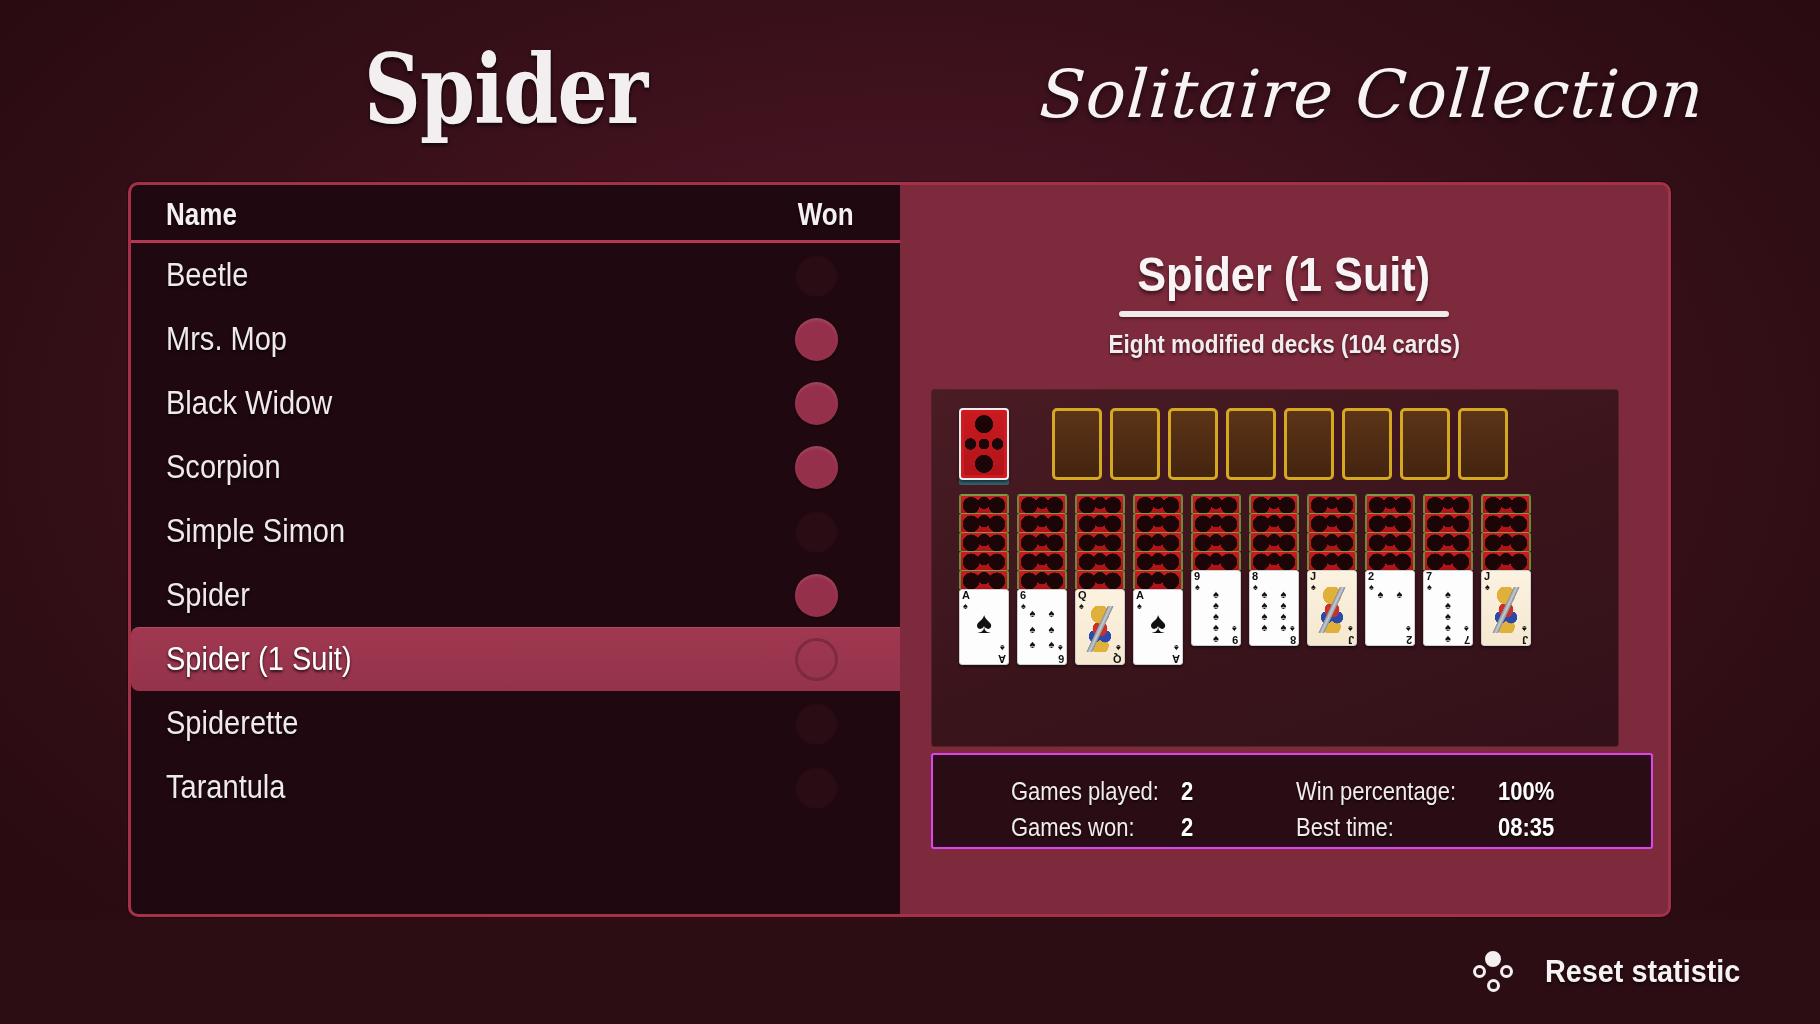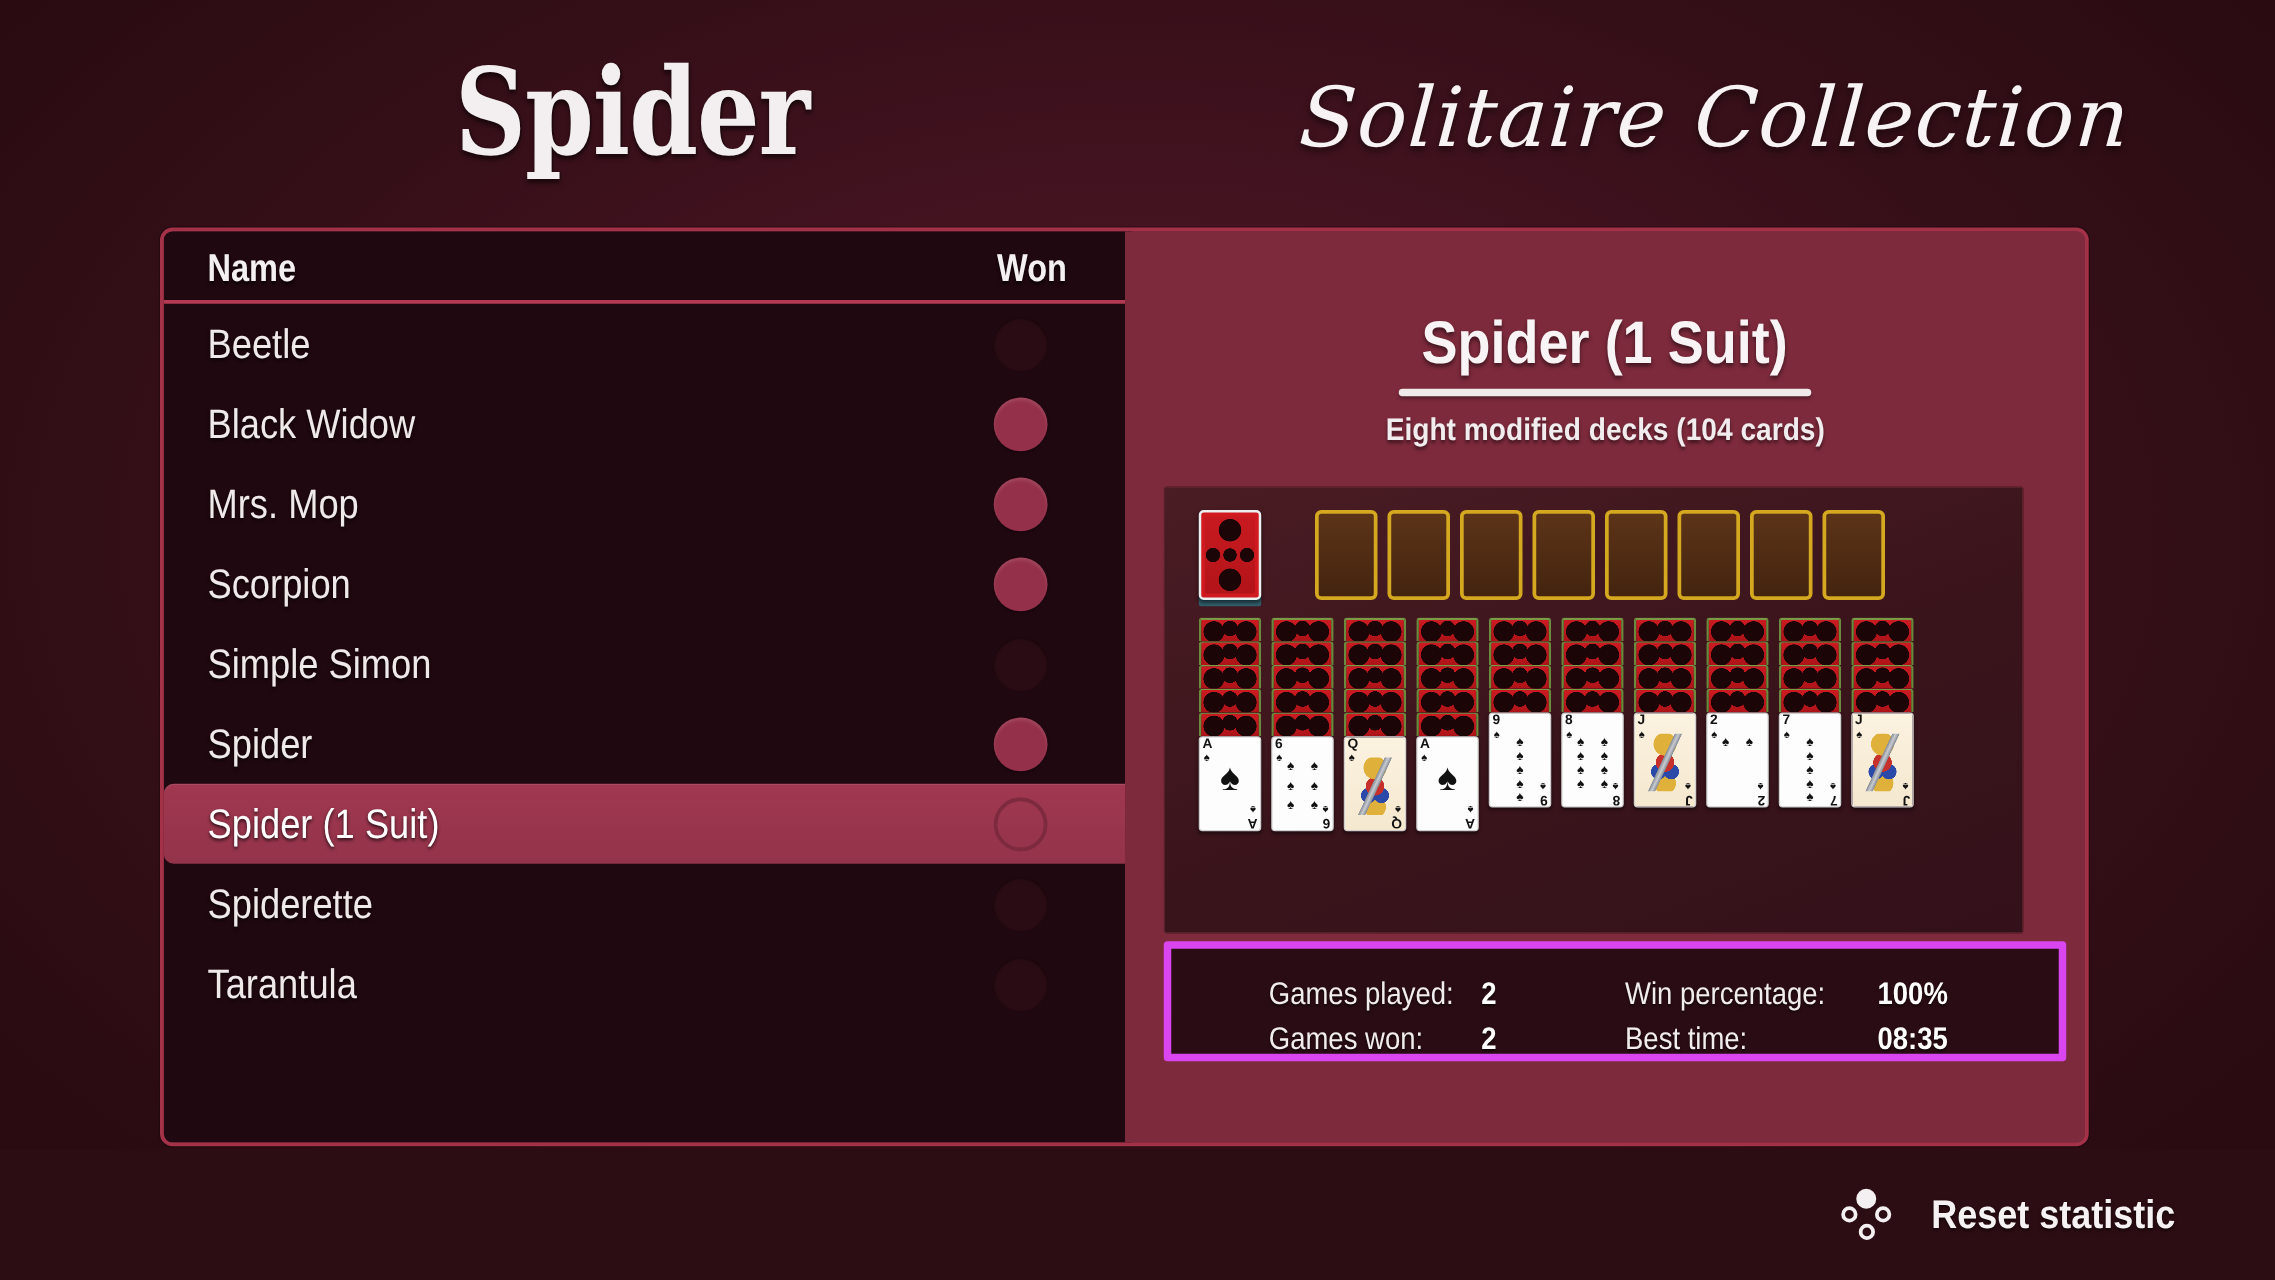--- a/index.html
+++ b/index.html
@@ -237,21 +237,21 @@
       radial-gradient(circle at 34% 66%, #2b49a8 0 16%, transparent 17%),
       radial-gradient(circle at 66% 66%, #2b49a8 0 16%, transparent 17%),
       radial-gradient(circle at 50% 86%, #e0b13a 0 20%, transparent 21%);
   }
 
   
   .stats {
     position:absolute; left:31px; top:568px;
     width:722px; height:96px;
     background:#2a0d14;
-    border:6px solid #d946ef;
+    border:2px solid #d946ef;
     border-radius:3px;
   }
   .stats .cell { position:absolute; font-size:25px; color:#f1ecee; white-space:nowrap; text-shadow:0 2px 2px rgba(0,0,0,.6); }
   .stats .cell span { display:inline-block; transform:scaleX(0.88); transform-origin:left center; }
   .stats .val { font-weight:bold; color:#ffffff; }
   .s-gp-l { left:78px; top:22px; }
   .s-gp-v { left:248px; top:22px; }
   .s-gw-l { left:78px; top:58px; }
   .s-gw-v { left:248px; top:58px; }
   .s-wp-l { left:363px; top:22px; }
@@ -304,25 +304,25 @@
       <div class="list-header">
         <div class="col-name">Name</div>
         <div class="col-won">Won</div>
       </div>
       <div class="list-body" id="list-body">
           <div class="row">
             <div class="label">Beetle</div>
             <div class="dot empty"></div>
           </div>
           <div class="row">
+            <div class="label">Mrs. Mop</div>
+            <div class="dot won"></div>
+          </div>
+          <div class="row">
             <div class="label">Black Widow</div>
-            <div class="dot won"></div>
-          </div>
-          <div class="row">
-            <div class="label">Mrs. Mop</div>
             <div class="dot won"></div>
           </div>
           <div class="row">
             <div class="label">Scorpion</div>
             <div class="dot won"></div>
           </div>
           <div class="row">
             <div class="label">Simple Simon</div>
             <div class="dot empty"></div>
           </div>

